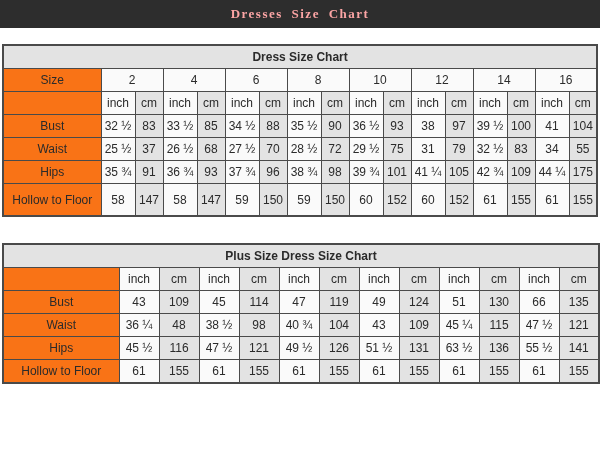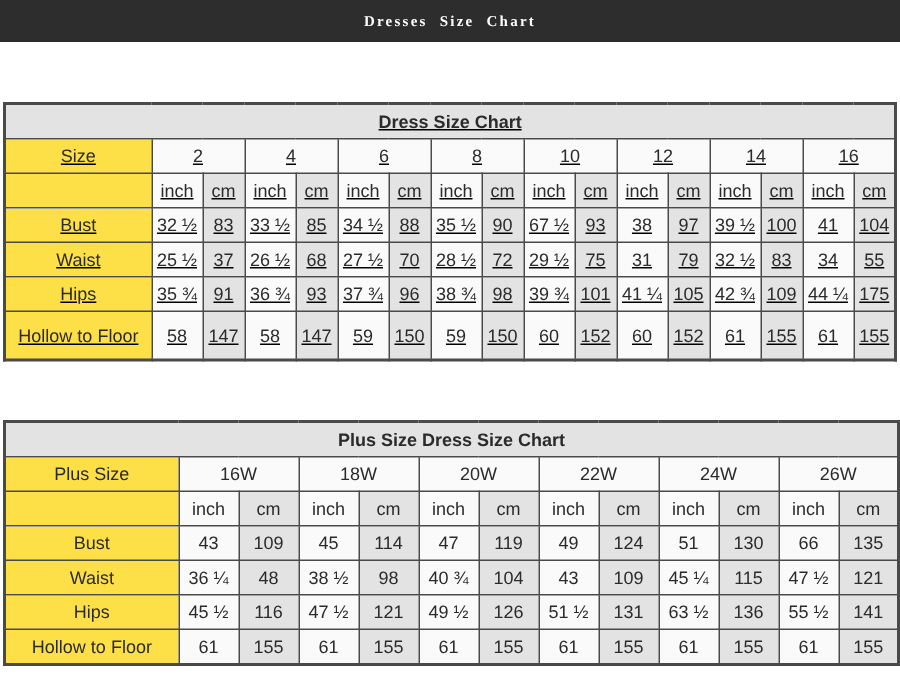--- a/index.html
+++ b/index.html
@@ -8,24 +8,24 @@
     background: #ffffff;
     font-family: "Liberation Sans", sans-serif;
     overflow: hidden;
   }
   .banner {
     height: 28px;
     background: #2d2d2d;
     display: flex; align-items: center; justify-content: center;
   }
   .banner-title {
-    color: #ffffff;
+    color: #fca5a5;
     font-family: "Liberation Serif", serif;
     font-weight: 700;
-    font-size: 10px;
+    font-size: 13px;
     letter-spacing: 1.5px;
     word-spacing: 4px;
   }
   .content { padding: 0 2px; }
   table.size-table {
     border-collapse: collapse;
     table-layout: fixed;
     width: 596px;
     border: 2px solid #4a4a4a;
   }
@@ -39,26 +39,26 @@
     height: 22px;
     overflow: hidden;
     white-space: nowrap;
   }
   .title-cell {
     height: 38px;
     font-weight: 700;
     font-size: 14px;
     background: #e3e3e3;
   }
-  .label-cell { background: #fde047; }
+  .label-cell { background: #f97316; }
   .white { background: #fafafa; }
   .gray  { background: #e3e3e3; }
-  table[data-table="0"] { margin-top: 40px; text-decoration: underline; }
+  table[data-table="0"] { margin-top: 16px; }
   table[data-table="0"] tr:last-child td { height: 31px; }
-  table[data-table="1"] { margin-top: 39px; }
+  table[data-table="1"] { margin-top: 26px; }
 </style>
 </head>
 <body>
 
 <div class="banner">
   <span class="banner-title">Dresses Size Chart</span>
 </div>
 
 <div class="content">
   <table class="size-table" data-table="0">
@@ -118,21 +118,21 @@
         <tr>
           <td class="label-cell">Bust</td>
           <td class="white">32 ½</td>
           <td class="gray">83</td>
           <td class="white">33 ½</td>
           <td class="gray">85</td>
           <td class="white">34 ½</td>
           <td class="gray">88</td>
           <td class="white">35 ½</td>
           <td class="gray">90</td>
-          <td class="white">67 ½</td>
+          <td class="white">36 ½</td>
           <td class="gray">93</td>
           <td class="white">38</td>
           <td class="gray">97</td>
           <td class="white">39 ½</td>
           <td class="gray">100</td>
           <td class="white">41</td>
           <td class="gray">104</td>
         </tr>
         <tr>
           <td class="label-cell">Waist</td>
@@ -207,29 +207,20 @@
         <col style="width: 40px;">
         <col style="width: 40px;">
         <col style="width: 40px;">
         <col style="width: 40px;">
       </colgroup>
       <tbody>
         <tr>
           <td class="title-cell" colspan="13">Plus Size Dress Size Chart</td>
         </tr>
         <tr>
-          <td class="label-cell">Plus Size</td>
-          <td class="white" colspan="2">16W</td>
-          <td class="white" colspan="2">18W</td>
-          <td class="white" colspan="2">20W</td>
-          <td class="white" colspan="2">22W</td>
-          <td class="white" colspan="2">24W</td>
-          <td class="white" colspan="2">26W</td>
-        </tr>
-        <tr>
           <td class="label-cell"></td>
           <td class="white">inch</td>
           <td class="gray">cm</td>
           <td class="white">inch</td>
           <td class="gray">cm</td>
           <td class="white">inch</td>
           <td class="gray">cm</td>
           <td class="white">inch</td>
           <td class="gray">cm</td>
           <td class="white">inch</td>

